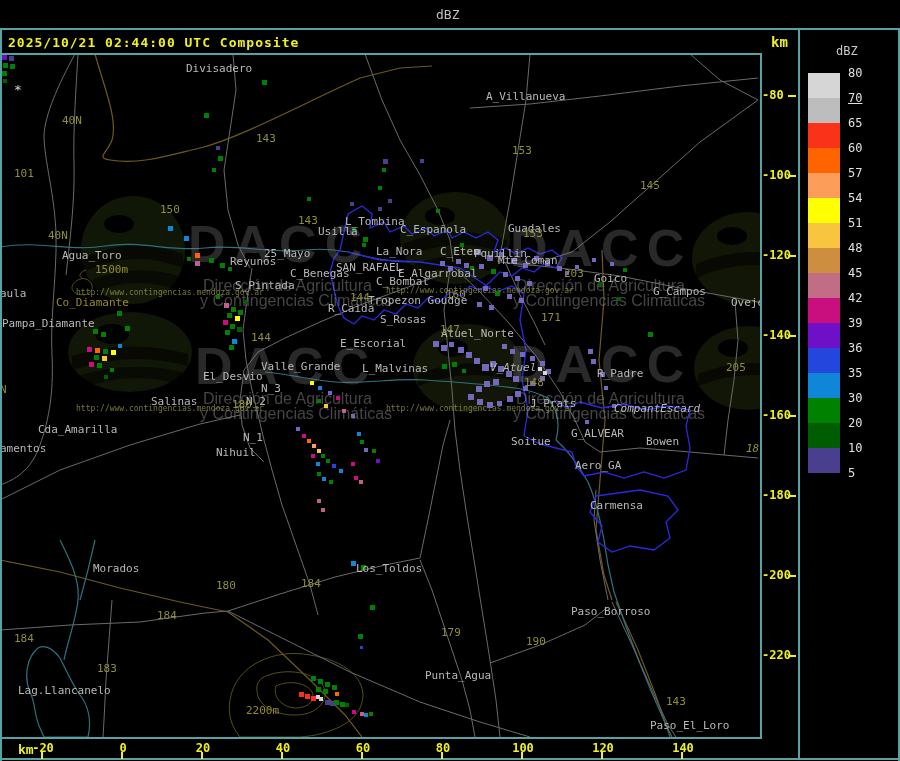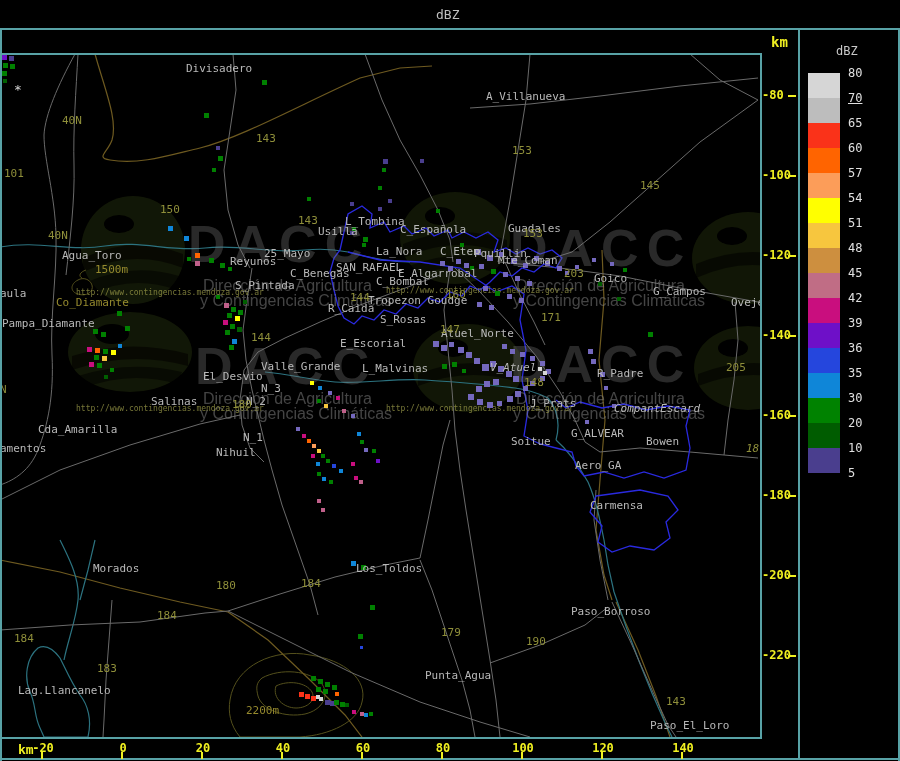--- a/index.html
+++ b/index.html
@@ -31,20 +31,21 @@
   .xax-tick{position:absolute;width:2px;height:7px;background:#f0f021;}
   #km-bottom{position:absolute;left:18px;top:742px;color:#f0f021;font-size:13px;font-weight:bold;}
 </style>
 </head>
 <body>
 
 <div id="screen">
 
   <div id="top-title">dBZ</div>
   <div class="tealline" style="left:0;top:28px;width:900px;height:2px;"></div>
+  <div id="datetime">2025/10/21 02:44:00 UTC Composite</div>
   <div id="km-top">km</div>
 
   <div id="map">
     <svg width="760" height="684" viewBox="0 53 760 684">
       <g>
 
         <g opacity="0.9">
           <g transform="translate(133,250)">
               <ellipse rx="52" ry="54" fill="#141a08"></ellipse>
               <ellipse cx="-14" cy="-26" rx="15" ry="9" fill="#000"></ellipse>
@@ -408,21 +409,21 @@
         <div class="lbl lbl-place" style="left: 0px; top: 390px;">amentos</div>
         <div class="lbl lbl-place" style="left: 93px; top: 510px;">Morados</div>
         <div class="lbl lbl-place" style="left: 356px; top: 510px;">Los_Toldos</div>
         <div class="lbl lbl-place" style="left: 18px; top: 632px;">Lag.Llancanelo</div>
         <div class="lbl lbl-place" style="left: 425px; top: 617px;">Punta_Agua</div>
         <div class="lbl lbl-place" style="left: 571px; top: 553px;">Paso_Borroso</div>
         <div class="lbl lbl-place" style="left: 650px; top: 667px;">Paso_El_Loro</div>
         <div class="lbl lbl-route" style="left: 62px; top: 62px;">40N</div>
         <div class="lbl lbl-route" style="left: 48px; top: 177px;">40N</div>
         <div class="lbl lbl-route" style="left: 0px; top: 331px;">N</div>
-        <div class="lbl lbl-route" style="left: 4px; top: 115px;">101</div>
+        <div class="lbl lbl-route" style="left: 14px; top: 115px;">101</div>
         <div class="lbl lbl-route" style="left: 256px; top: 80px;">143</div>
         <div class="lbl lbl-route" style="left: 160px; top: 151px;">150</div>
         <div class="lbl lbl-route" style="left: 298px; top: 162px;">143</div>
         <div class="lbl lbl-route" style="left: 512px; top: 92px;">153</div>
         <div class="lbl lbl-route" style="left: 640px; top: 127px;">145</div>
         <div class="lbl lbl-route" style="left: 523px; top: 175px;">153</div>
         <div class="lbl lbl-route" style="left: 564px; top: 215px;">203</div>
         <div class="lbl lbl-route" style="left: 446px; top: 236px;">160</div>
         <div class="lbl lbl-route" style="left: 350px; top: 239px;">144</div>
         <div class="lbl lbl-route" style="left: 541px; top: 259px;">171</div>

